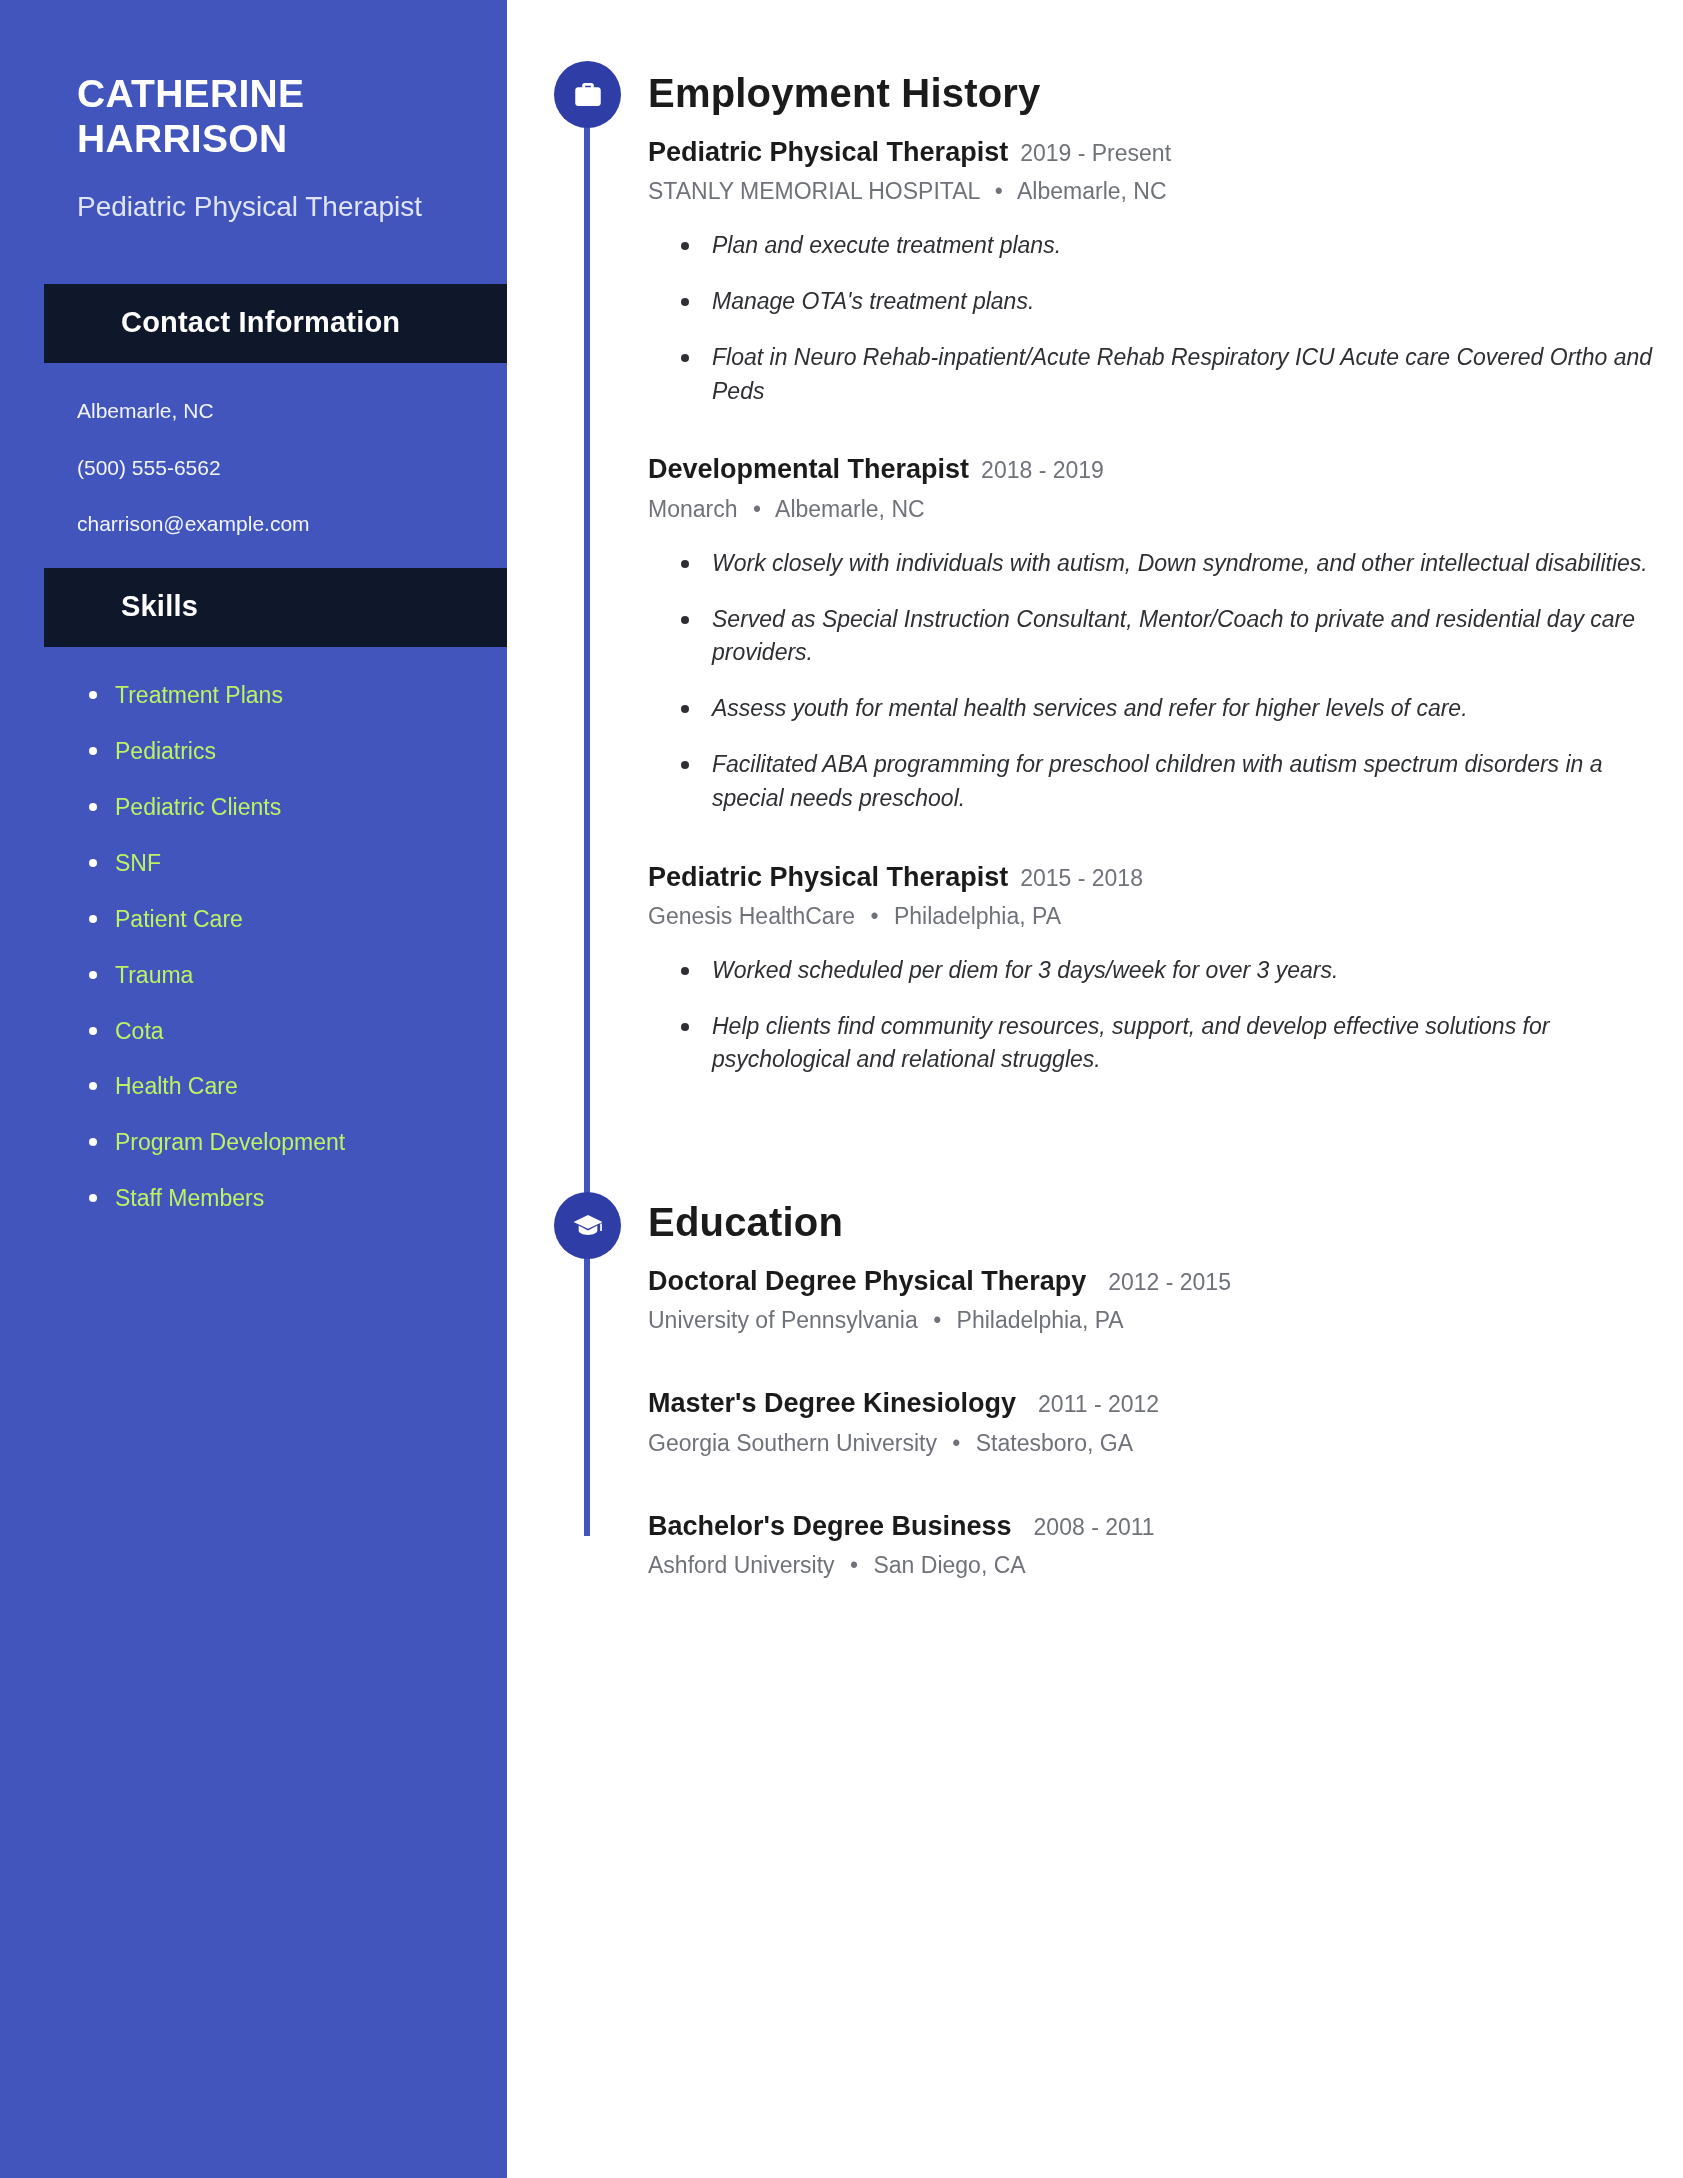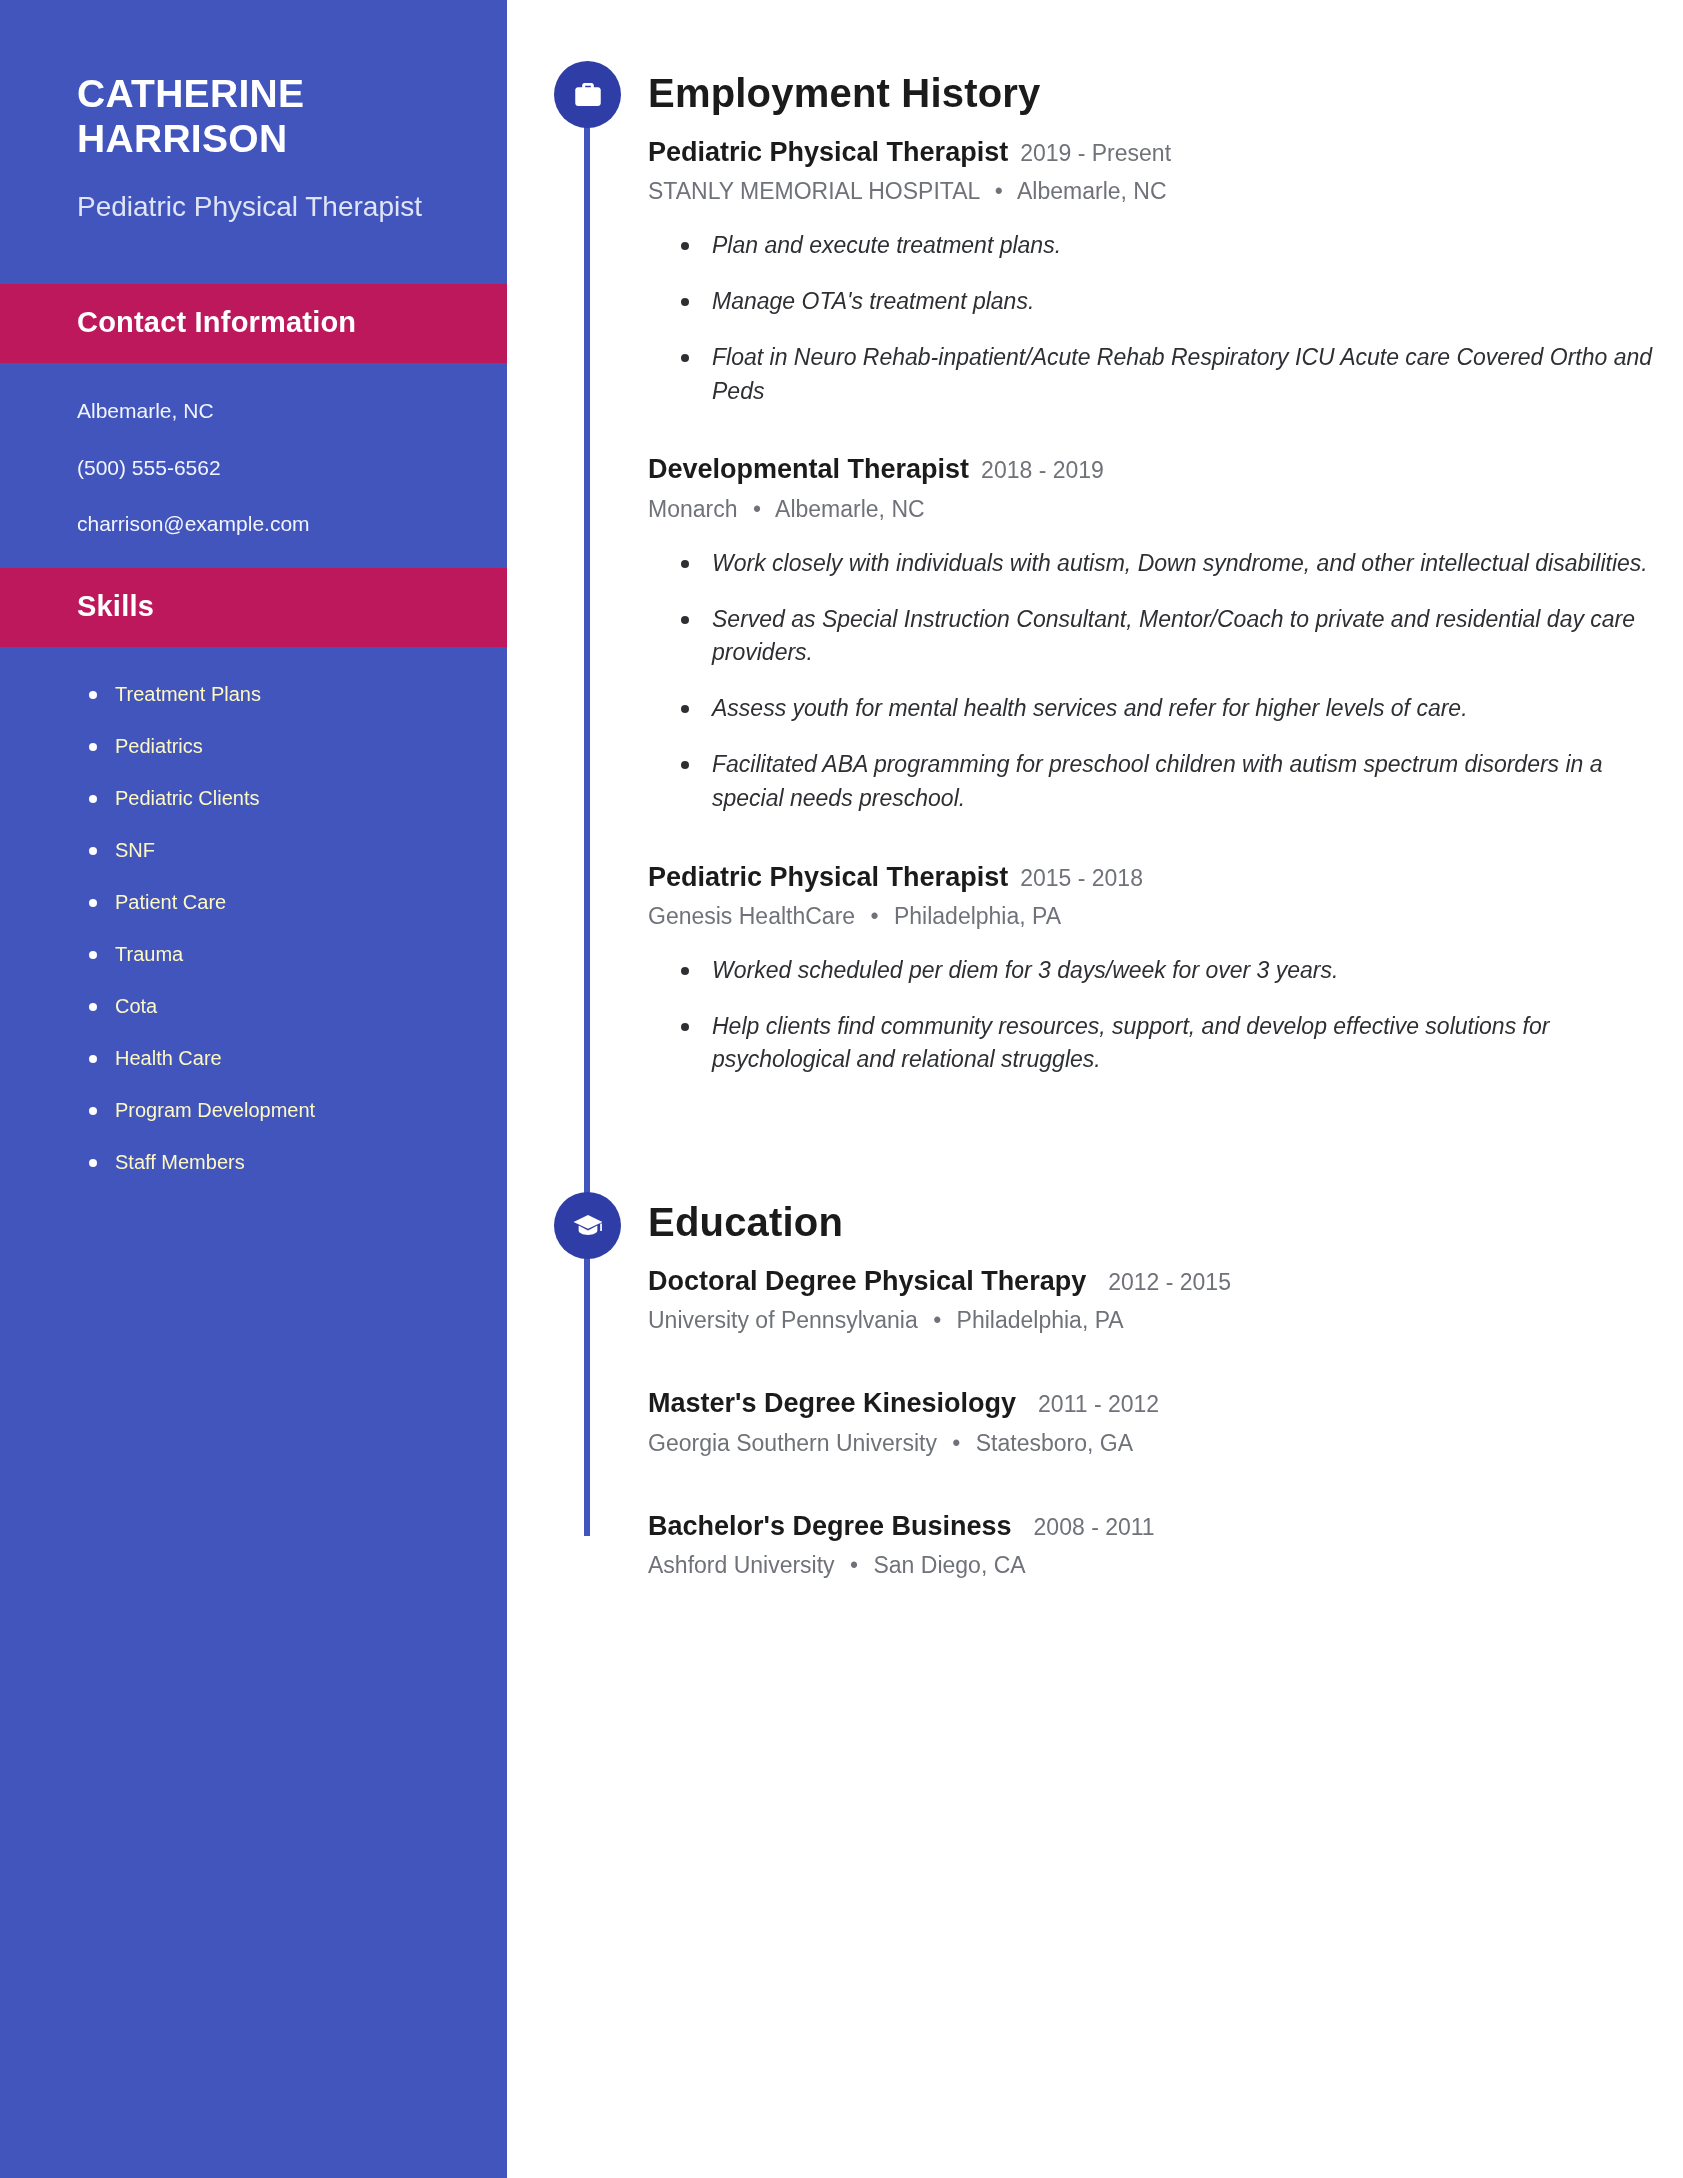--- a/index.html
+++ b/index.html
@@ -42,22 +42,23 @@
   }
   .sb-title {
     margin-top: 26px;
     font-size: 28px;
     line-height: 1.42;
     color: #dfe4f7;
     font-weight: normal;
   }
 
   .sb-section-bar {
-    background: #be185d;
+    background: #0f172a;
     padding: 22px 77px 24px 77px;
+    margin-left: 44px;
   }
   .sb-section-bar h2 {
     font-size: 29px;
     font-weight: bold;
     letter-spacing: 0.2px;
     color: #ffffff;
   }
 
   .sb-body {
     padding: 34px 61px 30px 77px;
@@ -69,23 +70,23 @@
     margin-bottom: 28px;
   }
   .sb-contact-line:last-child { margin-bottom: 0; }
 
   .sb-skills {
     padding: 34px 50px 40px 85px;
     list-style: none;
   }
   .sb-skills li {
     position: relative;
-    font-size: 20px;
+    font-size: 23px;
     line-height: 1.3;
-    color: #fef9c3;
+    color: #bef264;
     margin-bottom: 26px;
     padding-left: 30px;
   }
   .sb-skills li:last-child { margin-bottom: 0; }
   .sb-skills li::before {
     content: "";
     position: absolute;
     left: 4px;
     top: 10px;
     width: 8px;

